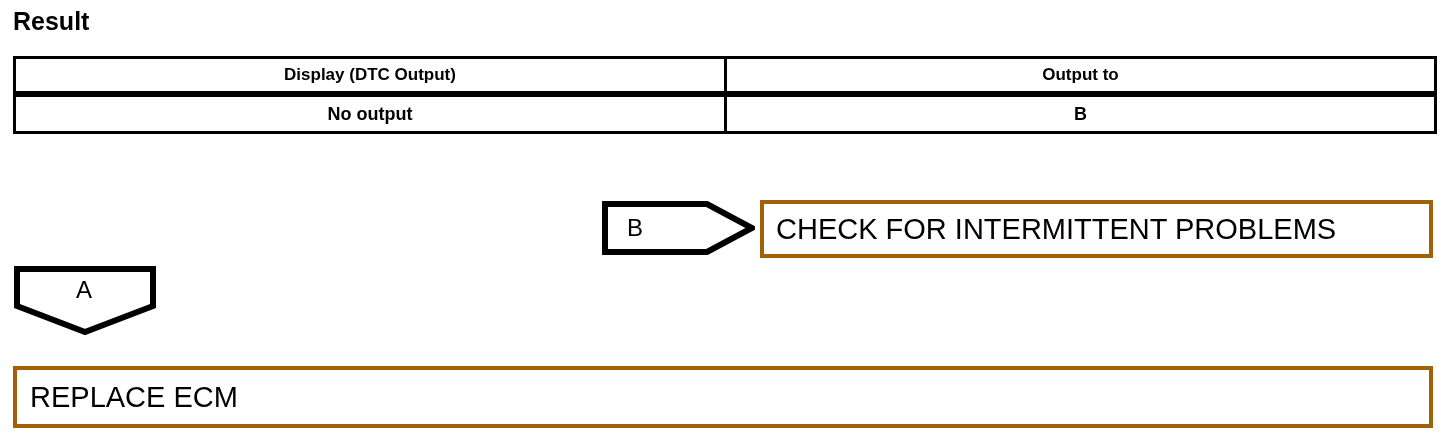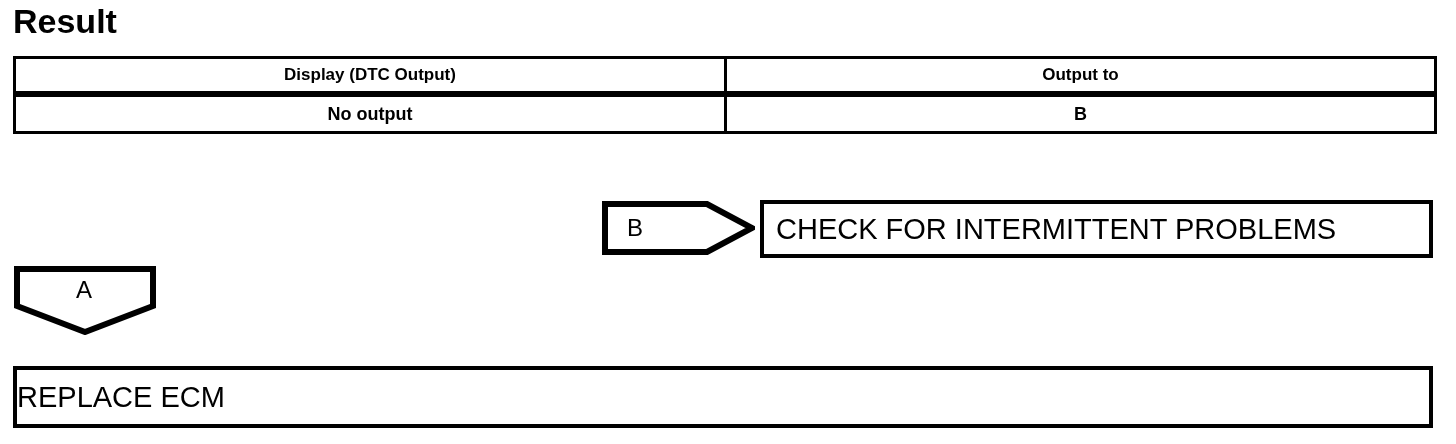--- a/index.html
+++ b/index.html
@@ -14,21 +14,21 @@
     font-family: "Liberation Sans", sans-serif;
     color: #000000;
     overflow: hidden;
   }
 
   
   .page-title {
     position: absolute;
     left: 13px;
     top: 6px;
-    font-size: 34px;
+    font-size: 25px;
     font-weight: bold;
     line-height: 30px;
     letter-spacing: 0px;
     white-space: nowrap;
   }
 
   
   .result-table {
     position: absolute;
     left: 13px;
@@ -100,21 +100,21 @@
     width: 142px;
     height: 69px;
   }
   .pennant-down .shape-label {
     left: 62px;
     top: 12px;
   }
 
   .process-box {
     position: absolute;
-    border: 4px solid #000000;
+    border: 4px solid #a16207;
     background: #ffffff;
     box-sizing: border-box;
     display: flex;
     align-items: center;
   }
   .process-box .box-text {
     font-size: 29px;
     font-weight: normal;
     line-height: 1.05;
     white-space: nowrap;
@@ -127,21 +127,21 @@
     height: 58px;
   }
   #box-intermittent .box-text { padding-left: 12px; }
 
   #box-replace-ecm {
     left: 13px;
     top: 366px;
     width: 1420px;
     height: 62px;
   }
-  #box-replace-ecm .box-text { }
+  #box-replace-ecm .box-text { padding-left: 13px; }
 </style>
 </head>
 <body>
 
 <div class="page-title">Result</div>
 
 <table class="result-table">
   <thead>
     <tr>
       <th class="col-display">Display (DTC Output)</th>

